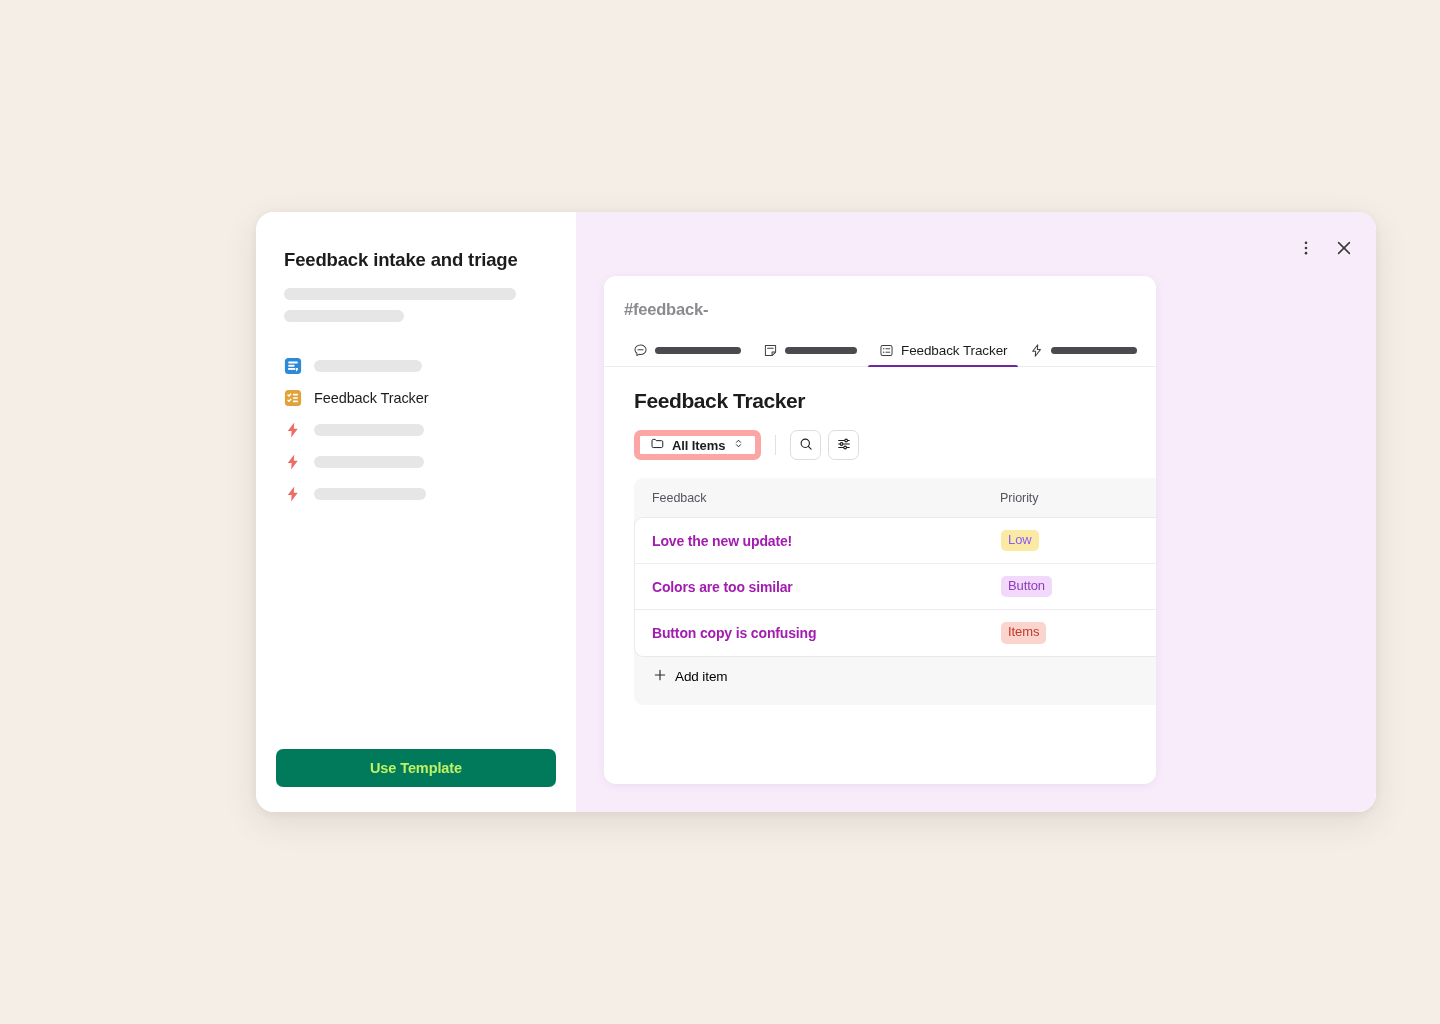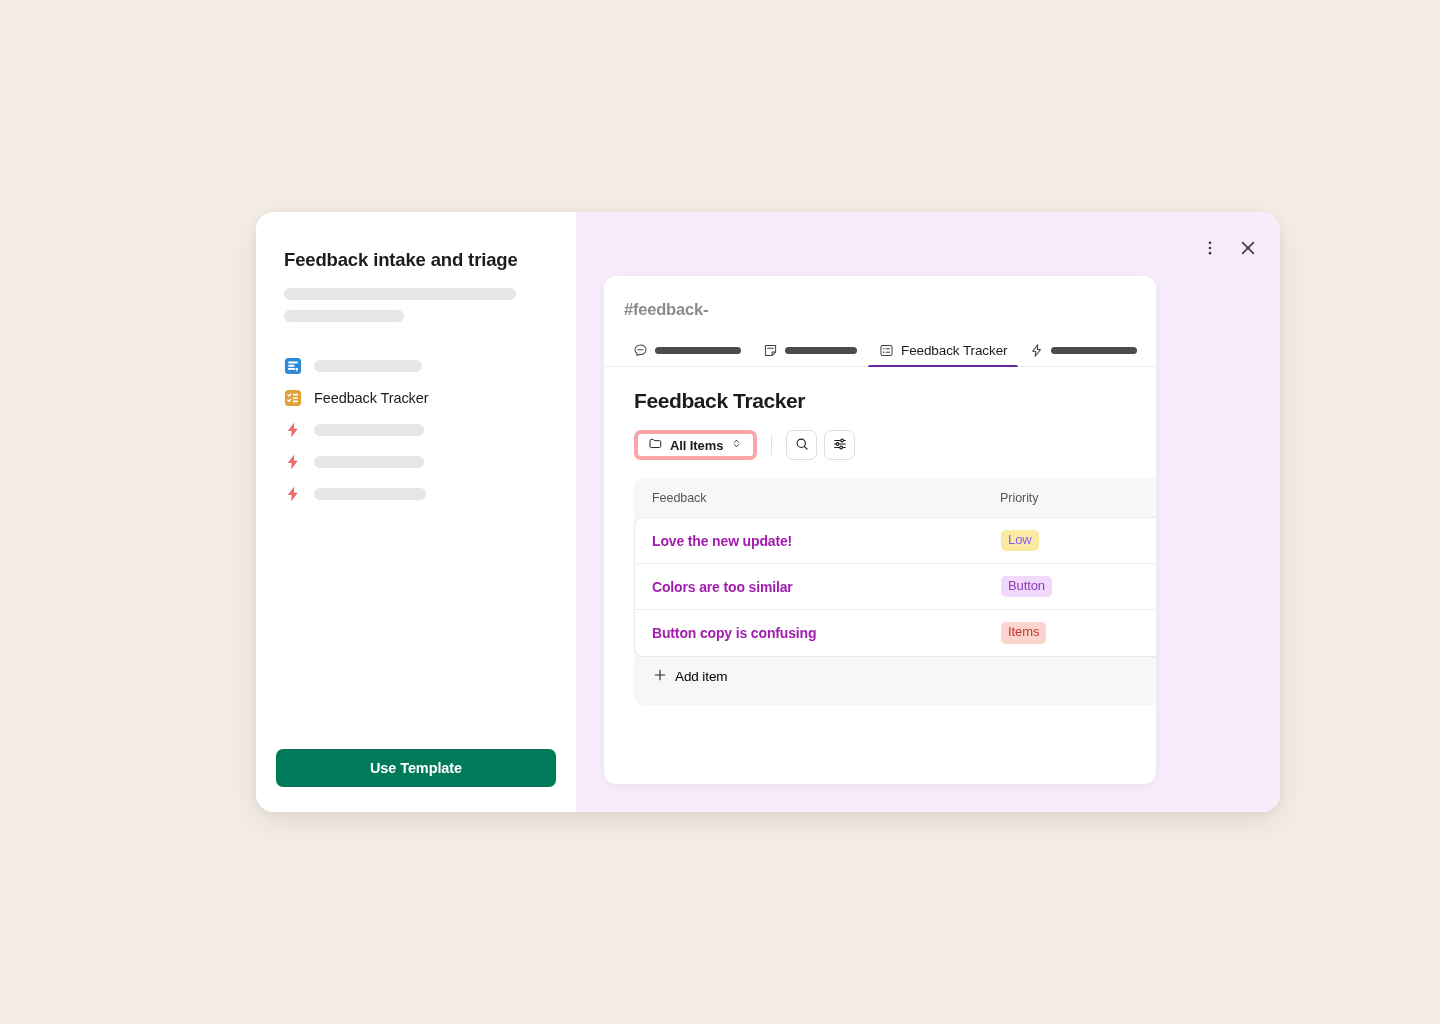--- a/index.html
+++ b/index.html
@@ -14,21 +14,21 @@
     background: #f4eee7;
     font-family: "Liberation Sans", "DejaVu Sans", sans-serif;
     -webkit-font-smoothing: antialiased;
   }
 
   
   .modal {
     position: absolute;
     left: 256px;
     top: 212px;
-    width: 1024px;
+    width: 1120px;
     height: 600px;
     border-radius: 18px;
     overflow: hidden;
     display: flex;
     background: #ffffff;
     box-shadow: 0 10px 34px rgba(60,40,20,.10), 0 2px 8px rgba(60,40,20,.06);
   }
 
   
   .left-panel {
@@ -79,21 +79,21 @@
   }
   .li-skel { height: 12px; border-radius: 7px; background: #e6e6e6; }
 
   .use-template-btn {
     position: absolute;
     left: 20px;
     bottom: 25px;
     width: 280px;
     height: 38px;
     background: #007a5a;
-    color: #ffffff;
+    color: #bef264;
     border: none;
     border-radius: 7px;
     font-size: 14.5px;
     font-weight: 700;
     font-family: inherit;
     letter-spacing: -0.1px;
     cursor: pointer;
   }
 
   
@@ -208,21 +208,21 @@
     align-items: center;
     gap: 0;
     margin-top: 17px;
   }
   .pill-btn {
     display: flex;
     align-items: center;
     gap: 7px;
     height: 30px;
     padding: 0 10px;
-    border: 4px solid #fca5a5;
+    border: 6px solid #fca5a5;
     border-radius: 7px;
     background: #fff;
     cursor: pointer;
     font-family: inherit;
   }
   .pill-label {
     font-size: 13px;
     font-weight: 700;
     color: #1d1c1d;
     letter-spacing: -0.1px;

